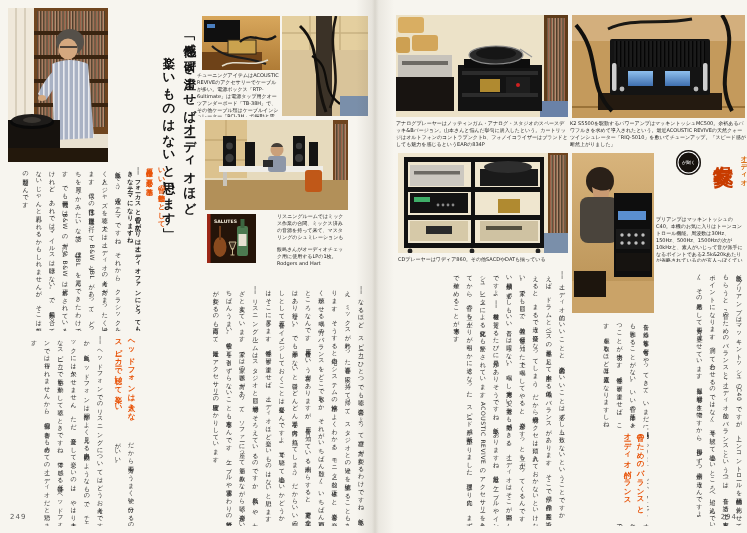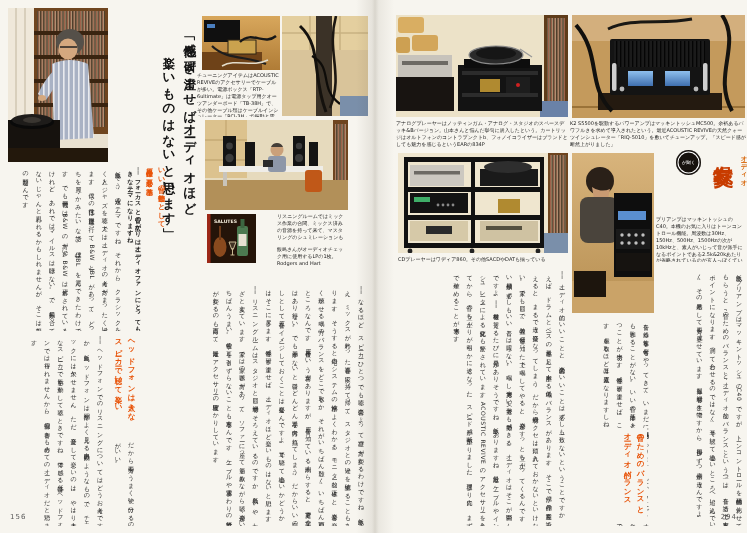--- a/index.html
+++ b/index.html
@@ -195,21 +195,21 @@
         <rect x="30" y="12" width="11" height="30" rx="2" fill="#4c7a50"></rect>
         <rect x="33.5" y="5" width="4" height="9" fill="#3c6640"></rect>
         <rect x="31.5" y="20" width="8" height="12" fill="#e7e2d2"></rect>
       </g>
       <path d="M22 28 l7 0 l-2.6 7 l-1.8 0 z M24.5 35 l2 0 M23.5 41 l4 0 M25.5 35 l0 6" stroke="#d8c8a0" stroke-width=".9" fill="rgba(230,220,190,.15)"></path>
     </svg>
   </div>
 
   <div class="caption" style="left:277px;top:246px;width:70px;height:20px;">飯島さんがオーディオチェック用に使用するLPの1枚。Rodgers and Hart『SALUTES』</div>
 
-  <div id="pn-left" class="pagenum">156</div>
+  <div id="pn-left" class="pagenum">249</div>
 
   <div class="photo" style="left:396px;top:15px;width:172px;height:102px;">
     <svg viewBox="0 0 172 102" preserveAspectRatio="none">
       <rect width="172" height="102" fill="#ece2c8"></rect>
       <g>
         <rect x="2" y="2" width="26" height="16" rx="3" fill="#d9ae62"></rect>
         <rect x="16" y="20" width="26" height="16" rx="3" fill="#d3a65a"></rect>
         <rect x="0" y="22" width="14" height="16" rx="3" fill="#cda052"></rect>
       </g>
       <rect x="148" y="0" width="24" height="102" fill="#5f3c1a"></rect>

